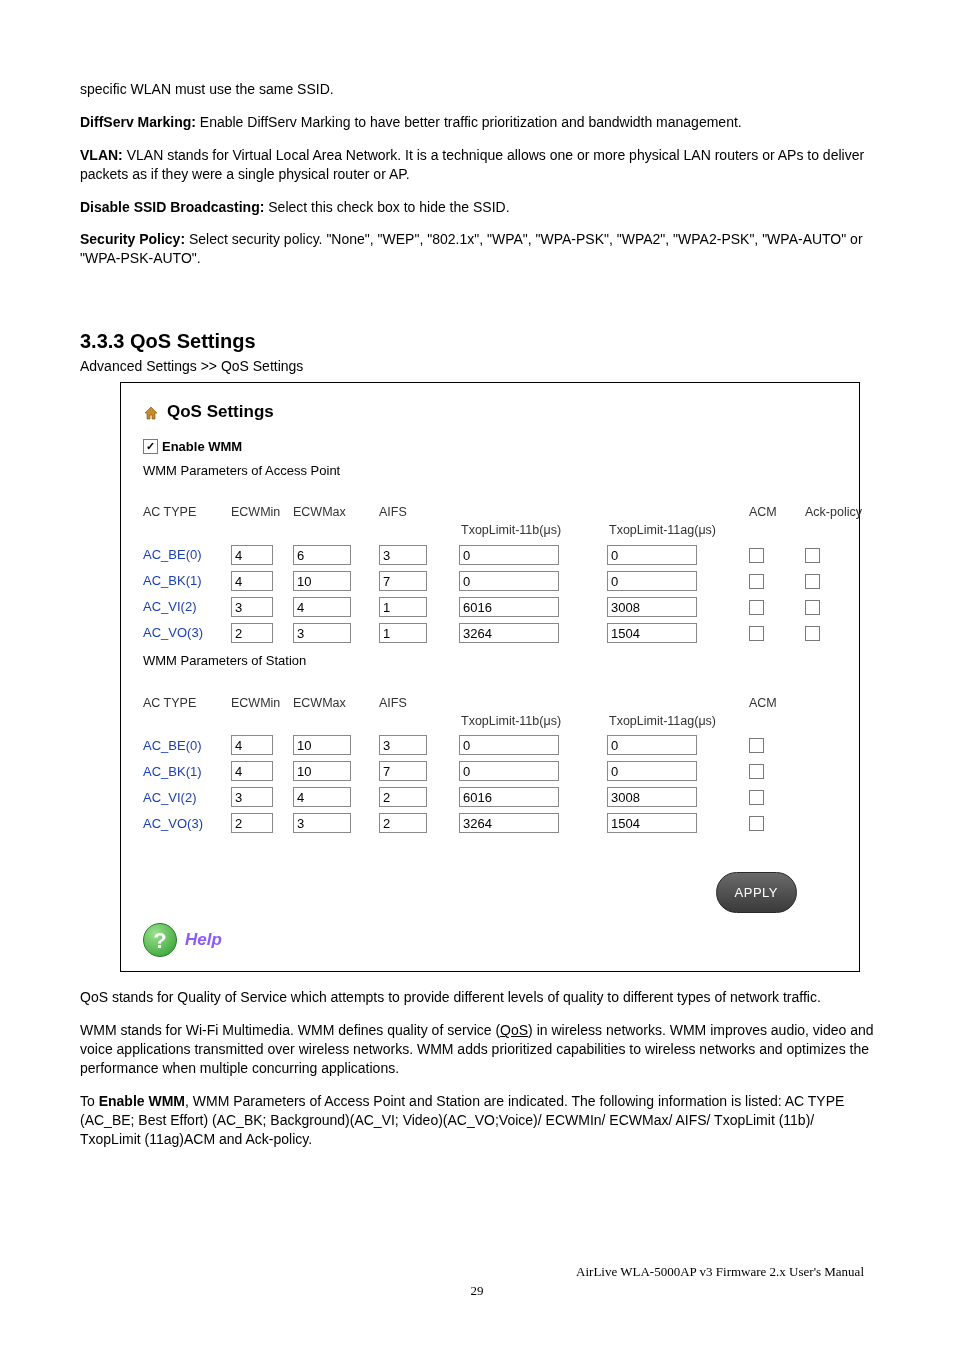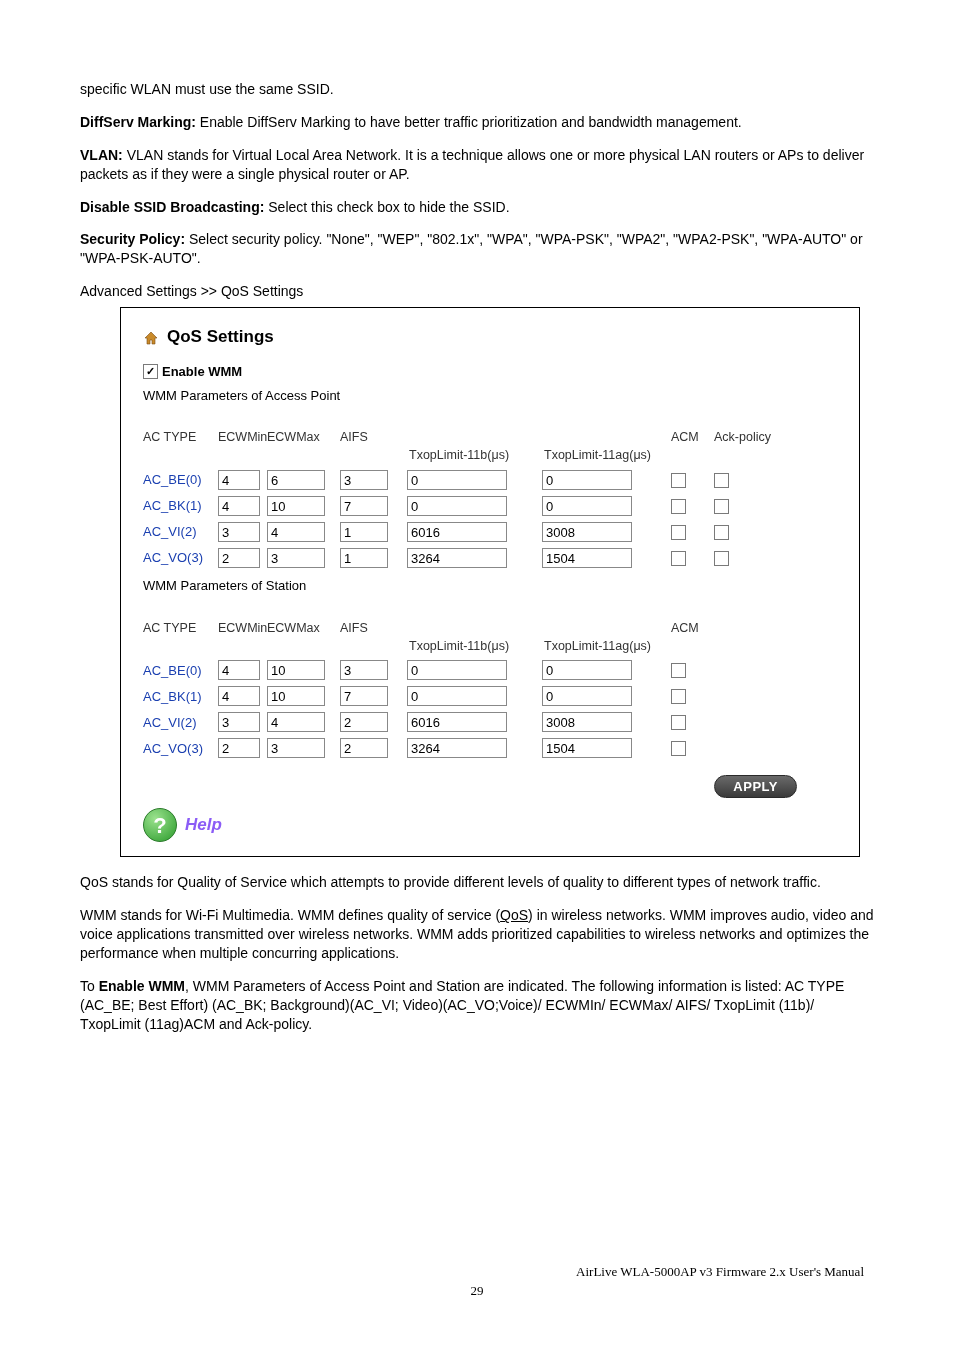--- a/index.html
+++ b/index.html
@@ -60,21 +60,21 @@
   .table-caption {
     text-align:left;
     font-weight:normal;
     font-size:13px;
     margin: 6px 0 4px 0;
   }
   .wmm-table { width:100%; }
   .wmm-row {
     display:grid;
     align-items:center;
-    column-gap:3px;
+    column-gap:16px;
     padding: 3px 0;
     font-size:13px;
   }
   .grid-ap {
     grid-template-columns: 72px 46px 70px 64px 132px 126px 40px 40px;
   }
   .grid-sta {
     grid-template-columns: 72px 46px 70px 64px 132px 126px 40px;
   }
   .hdr { font-size:12.5px; color:#333; white-space:nowrap; }
@@ -96,25 +96,26 @@
   .chk-center { display:flex; justify-content:flex-start; }
   .apply-row {
     display:flex; justify-content:flex-end;
     margin: 14px 44px 10px 0;
   }
   .apply-btn {
     background: linear-gradient(#6a6a6a,#3a3a3a);
     color:#fff;
     border:1px solid #2a2a2a;
     border-radius: 999px;
-    padding: 3px 18px;
+    padding: 12px 18px;
     font-size: 13px;
-    font-weight:bold;
+    font-weight:normal;
     letter-spacing:0.5px;
     cursor:pointer;
+    margin-top:22px;
   }
   .help-row {
     display:flex; align-items:center; gap:8px;
     margin-top: 10px;
   }
   .help-icon {
     width:32px; height:32px; border-radius:50%;
     background: radial-gradient(circle at 35% 30%, #9be28e, #2a9a2a);
     border:1px solid #2a7a2a;
     display:flex; align-items:center; justify-content:center;
@@ -156,20 +157,21 @@
   </div>
 
   <div class="para">
     <span class="bold">Disable SSID Broadcasting:</span><span> Select this check box to hide the SSID.</span>
   </div>
 
   <div class="para">
     <span class="bold">Security Policy:</span><span> Select security policy. "None", "WEP", "802.1x", "WPA", "WPA-PSK", "WPA2", "WPA2-PSK", "WPA-AUTO" or "WPA-PSK-AUTO".</span>
   </div>
 
+  <h2 class="section-heading">3.3.3 QoS Settings</h2>
   <div class="breadcrumb">Advanced Settings &gt;&gt; QoS Settings</div>
 
   <div class="panel">
     <div class="panel-title">
       <span class="home-icon">
         <svg viewBox="0 0 16 16" width="16" height="16">
           <path d="M2 8 L8 2 L14 8 L12 8 L12 14 L9 14 L9 10 L7 10 L7 14 L4 14 L4 8 Z" fill="#c98a2a" stroke="#7a4a10" stroke-width="0.6"></path>
         </svg>
       </span>
       <span>QoS Settings</span>

